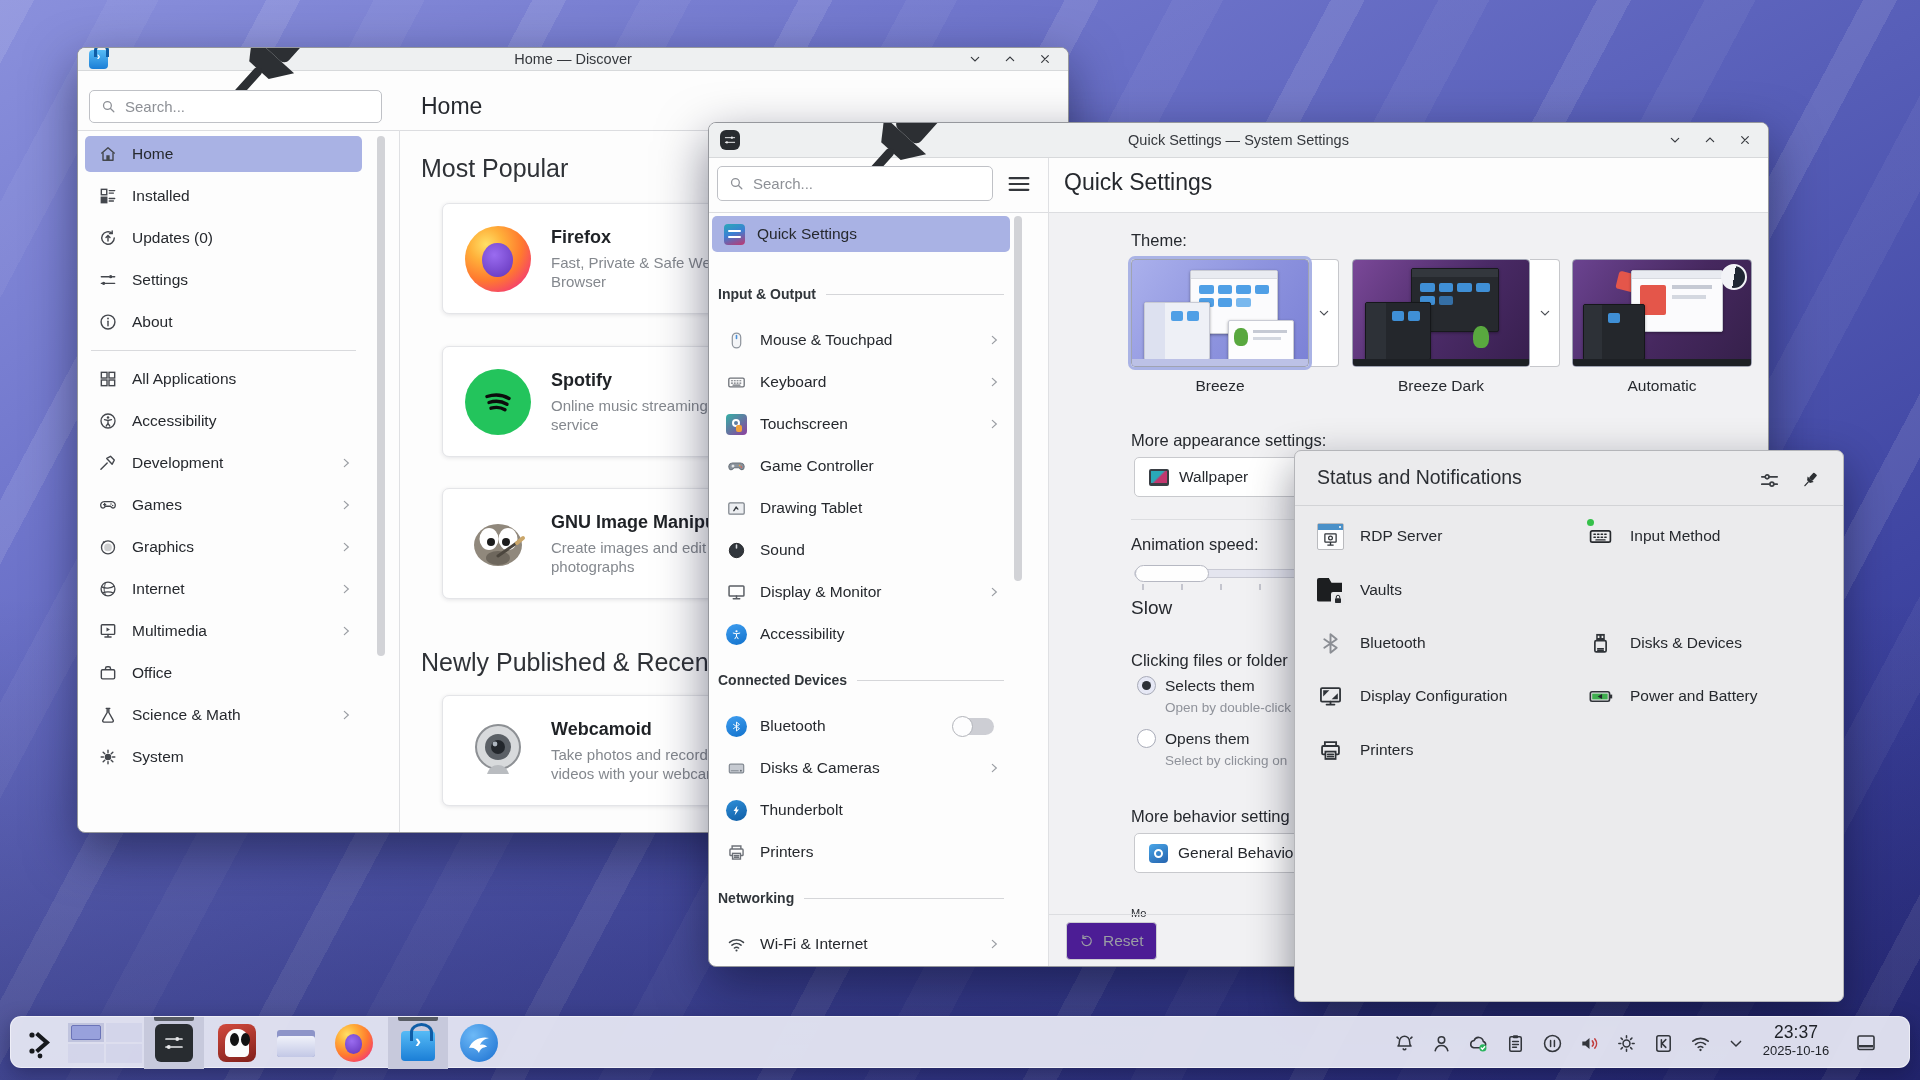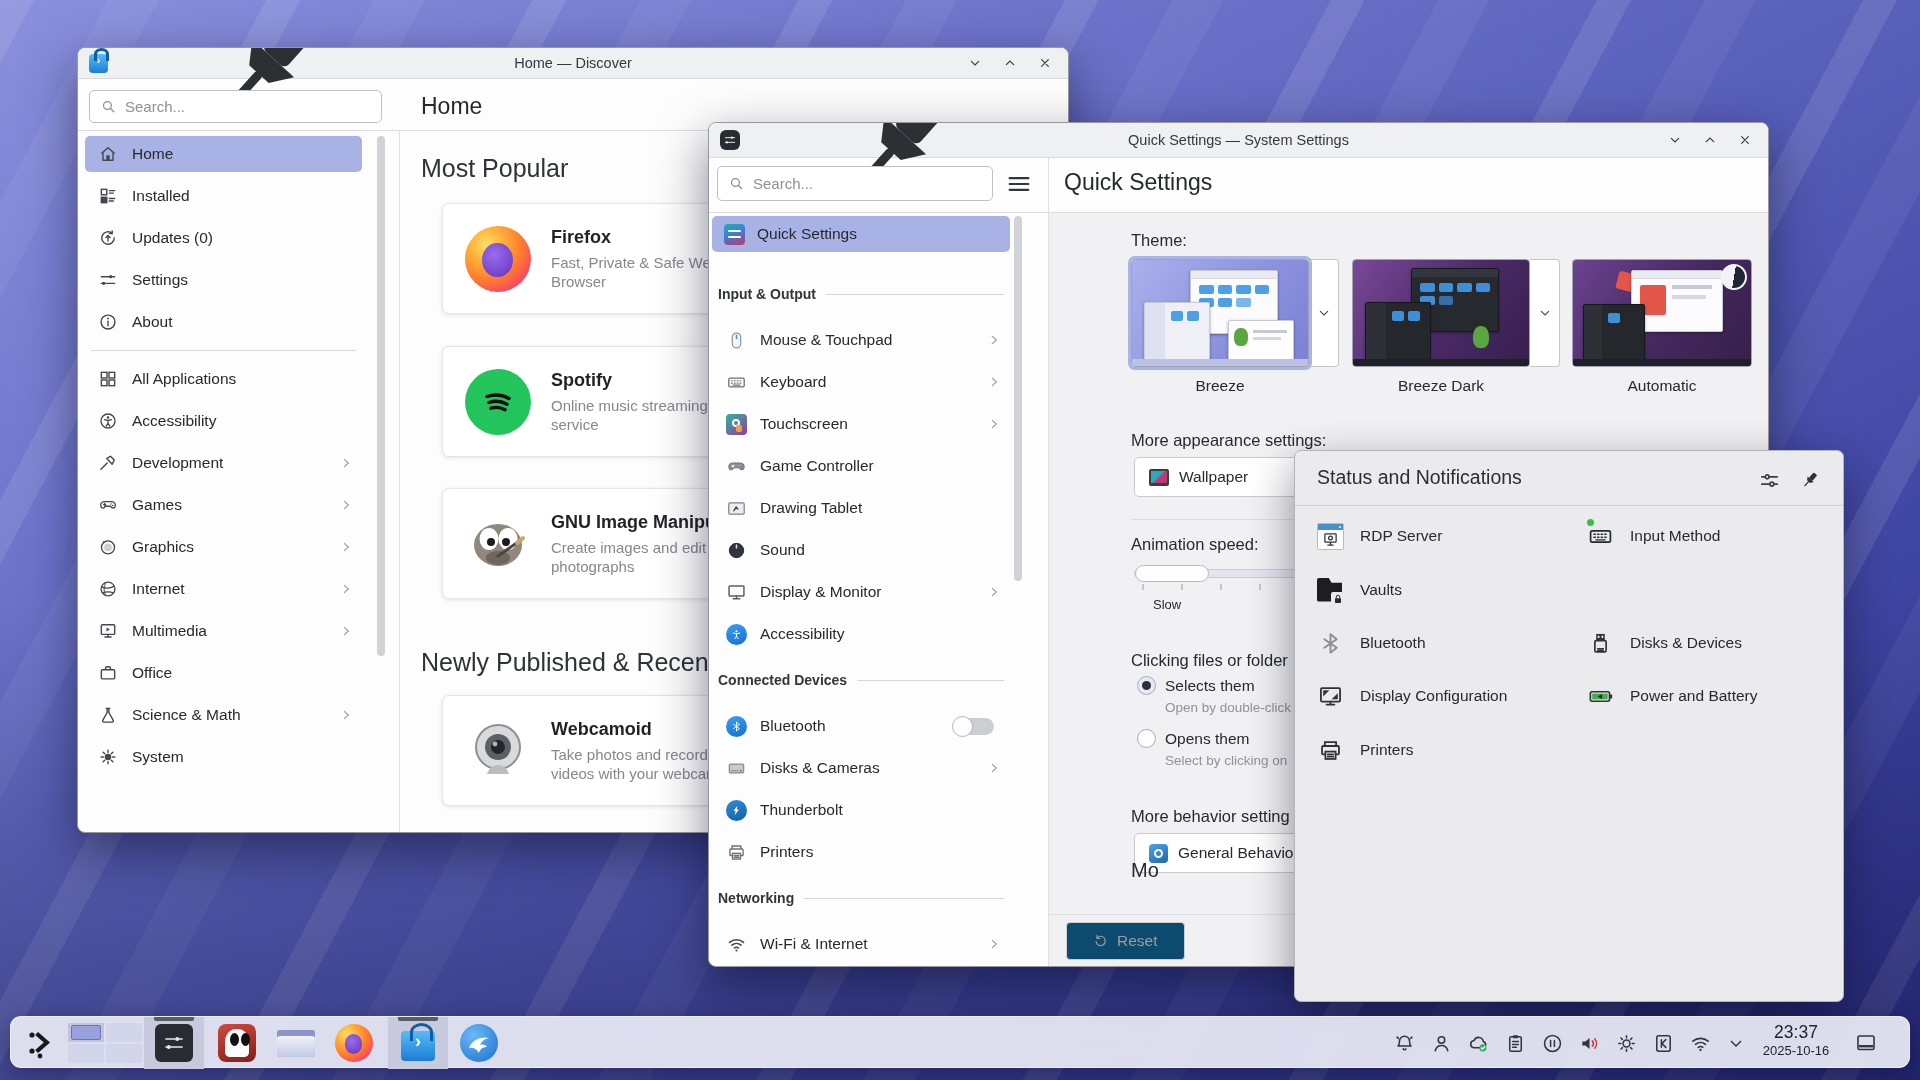--- a/index.html
+++ b/index.html
@@ -54,21 +54,21 @@
 .ddbtn{width:30px;height:108px;background:#fff;border:1px solid #c6c7cb;border-left:none;border-radius:0 4px 4px 0;display:flex;align-items:center;justify-content:center;color:#4b4e54}
 .themelabel{position:absolute;font-size:15.5px;color:#26292e;text-align:center;width:178px}
 .miniwin{position:absolute;border-radius:2px;box-shadow:0 1px 3px rgba(0,0,0,.35)}
 .wbutton{position:absolute;display:flex;align-items:center;gap:10px;background:#fff;border:1px solid #c8c9cd;border-radius:5px;padding:0 14px;height:40px;font-size:15.5px;color:#26292e}
 .slider-track{position:absolute;height:9px;background:#e4e5ef;border:1px solid #c9cad4;border-radius:5px}
 .slider-handle{position:absolute;width:74px;height:17px;background:#fefefe;border:1px solid #b6b8c2;border-radius:9px;top:-5px;left:0}
 .slider-ticks{position:absolute;height:6px;background:repeating-linear-gradient(90deg,#c4c5ce 0 2px,transparent 2px 39px)}
 .radio{position:absolute;width:19px;height:19px;border-radius:50%;border:1px solid #a8abb8;background:#fff}
 .radio.on{background:#e6e8f5}
 .radio.on:after{content:"";position:absolute;left:4px;top:4px;width:9px;height:9px;border-radius:50%;background:#2b2f36}
-.resetbtn{position:absolute;display:flex;align-items:center;gap:8px;background:#0c4a6e;border:1px solid #cdced2;border-radius:4px;height:38px;padding:0 26px;font-size:15.5px;color:#9b9ea4}
+.resetbtn{position:absolute;display:flex;align-items:center;gap:8px;background:#4c1d95;border:1px solid #cdced2;border-radius:4px;height:38px;padding:0 12px;font-size:15.5px;color:#9b9ea4}
 
 .popup{position:absolute;background:#ebebed;border:1px solid #b4b5b9;border-radius:7px;box-shadow:0 16px 44px rgba(8,10,30,.45)}
 .popup-title{position:absolute;left:22px;top:15px;font-size:19.5px;color:#2b2e33}
 .pitem{position:absolute;display:flex;align-items:center;gap:16px;height:54px;font-size:15.5px;color:#26292e}
 .pitem .pic{width:27px;height:27px;flex:none;position:relative;color:#2f3338}
 
 .panel{position:absolute;left:10px;top:1016px;width:1900px;height:52px;background:rgba(227,228,241,.96);border:1px solid rgba(255,255,255,.5);border-radius:11px;box-shadow:0 6px 20px rgba(8,10,40,.35)}
 .task{position:absolute;top:0;width:60px;height:52px;display:flex;align-items:center;justify-content:center}
 .task.active{background:#c7c9dc}
 .task.active:before{content:"";position:absolute;top:0;left:10px;right:10px;height:4px;background:#585c64;border-radius:0 0 2px 2px}
@@ -337,21 +337,21 @@
         <path d="M13 6l12 10.5L13 27l-2.8-3 8.6-7.5L10.2 9z"></path>
       </symbol>
 </defs>
 </svg>
 
 <div class="screen">
   <div class="streaks"></div>
   <div class="vignette"></div>
 
   <div class="window" style="left:77px;top:47px;width:992px;height:786px;z-index:10">
-    <div class="titlebar" style="height:31px">
+    <div class="titlebar" style="height:23px">
       <div class="tb-left">
         <span class="appic bag" style="width:19px;height:19px;font-size:11px;line-height:10px"></span>
         <svg class="wbtn" style="color:#2c2f33">
             <use href="#i-pin"></use>
           </svg>
       </div>
       <span class="tb-title">Home — Discover</span>
       <div class="tb-btns">
         <svg class="wbtn">
             <use href="#i-chevd"></use>
@@ -807,39 +807,39 @@
       <span style="width:20px;height:17px;background:linear-gradient(135deg,#2aa9b8 45%,#c2366e 55%);border-radius:2px;border:2px solid #3a3e44;border-bottom-width:3px"></span>
       <span>Wallpaper</span>
     </div>
     <div class="hdiv" style="left:422px;top:396px;width:700px"></div>
 
     <div class="content-label" style="left:422px;top:412px">Animation speed:</div>
     <div class="slider-track" style="left:425px;top:446px;width:440px">
       <span class="slider-handle"></span>
     </div>
     <div class="slider-ticks" style="left:433px;top:461px;width:430px"></div>
-    <div class="content-label" style="left:444px;top:474px;font-size:13px">Slow</div>
+    <div class="content-label" style="left:422px;top:474px;font-size:19px">Slow</div>
 
     <div class="content-label" style="left:422px;top:528px;white-space:nowrap">Clicking files or folder</div>
     <span class="radio on" style="left:428px;top:553px"></span>
     <div class="content-label" style="left:456px;top:554px;font-size:15.5px">Selects them</div>
     <div class="small-gray" style="left:456px;top:577px;white-space:nowrap">Open by double-click</div>
     <span class="radio" style="left:428px;top:606px"></span>
     <div class="content-label" style="left:456px;top:607px;font-size:15.5px">Opens them</div>
     <div class="small-gray" style="left:456px;top:630px;white-space:nowrap">Select by clicking on</div>
 
     <div class="content-label" style="left:422px;top:684px;white-space:nowrap">More behavior setting</div>
     <div class="wbutton" style="left:425px;top:710px;width:225px">
       <span style="width:19px;height:19px;border-radius:4px;background:linear-gradient(150deg,#49a6e8,#2563ae);position:relative">
         <span style="position:absolute;left:5px;top:5px;width:9px;height:9px;border-radius:50%;border:2px solid #fff"></span>
       </span>
       <span>General Behavior</span>
     </div>
 
-    <div class="content-label" style="left:422px;top:736px;font-size:20px">Mo</div>
+    <div class="content-label" style="left:422px;top:784px;font-size:11px">Mo</div>
     <div class="hdiv" style="left:340px;top:791px;width:817px"></div>
     <div class="resetbtn" style="left:357px;top:799px">
       <svg style="width:16px;height:16px">
           <use href="#i-reset"></use>
         </svg>
       <span>Reset</span>
     </div>
   </div>
 
   <div class="popup" style="left:1294px;top:450px;width:550px;height:552px;z-index:30">

